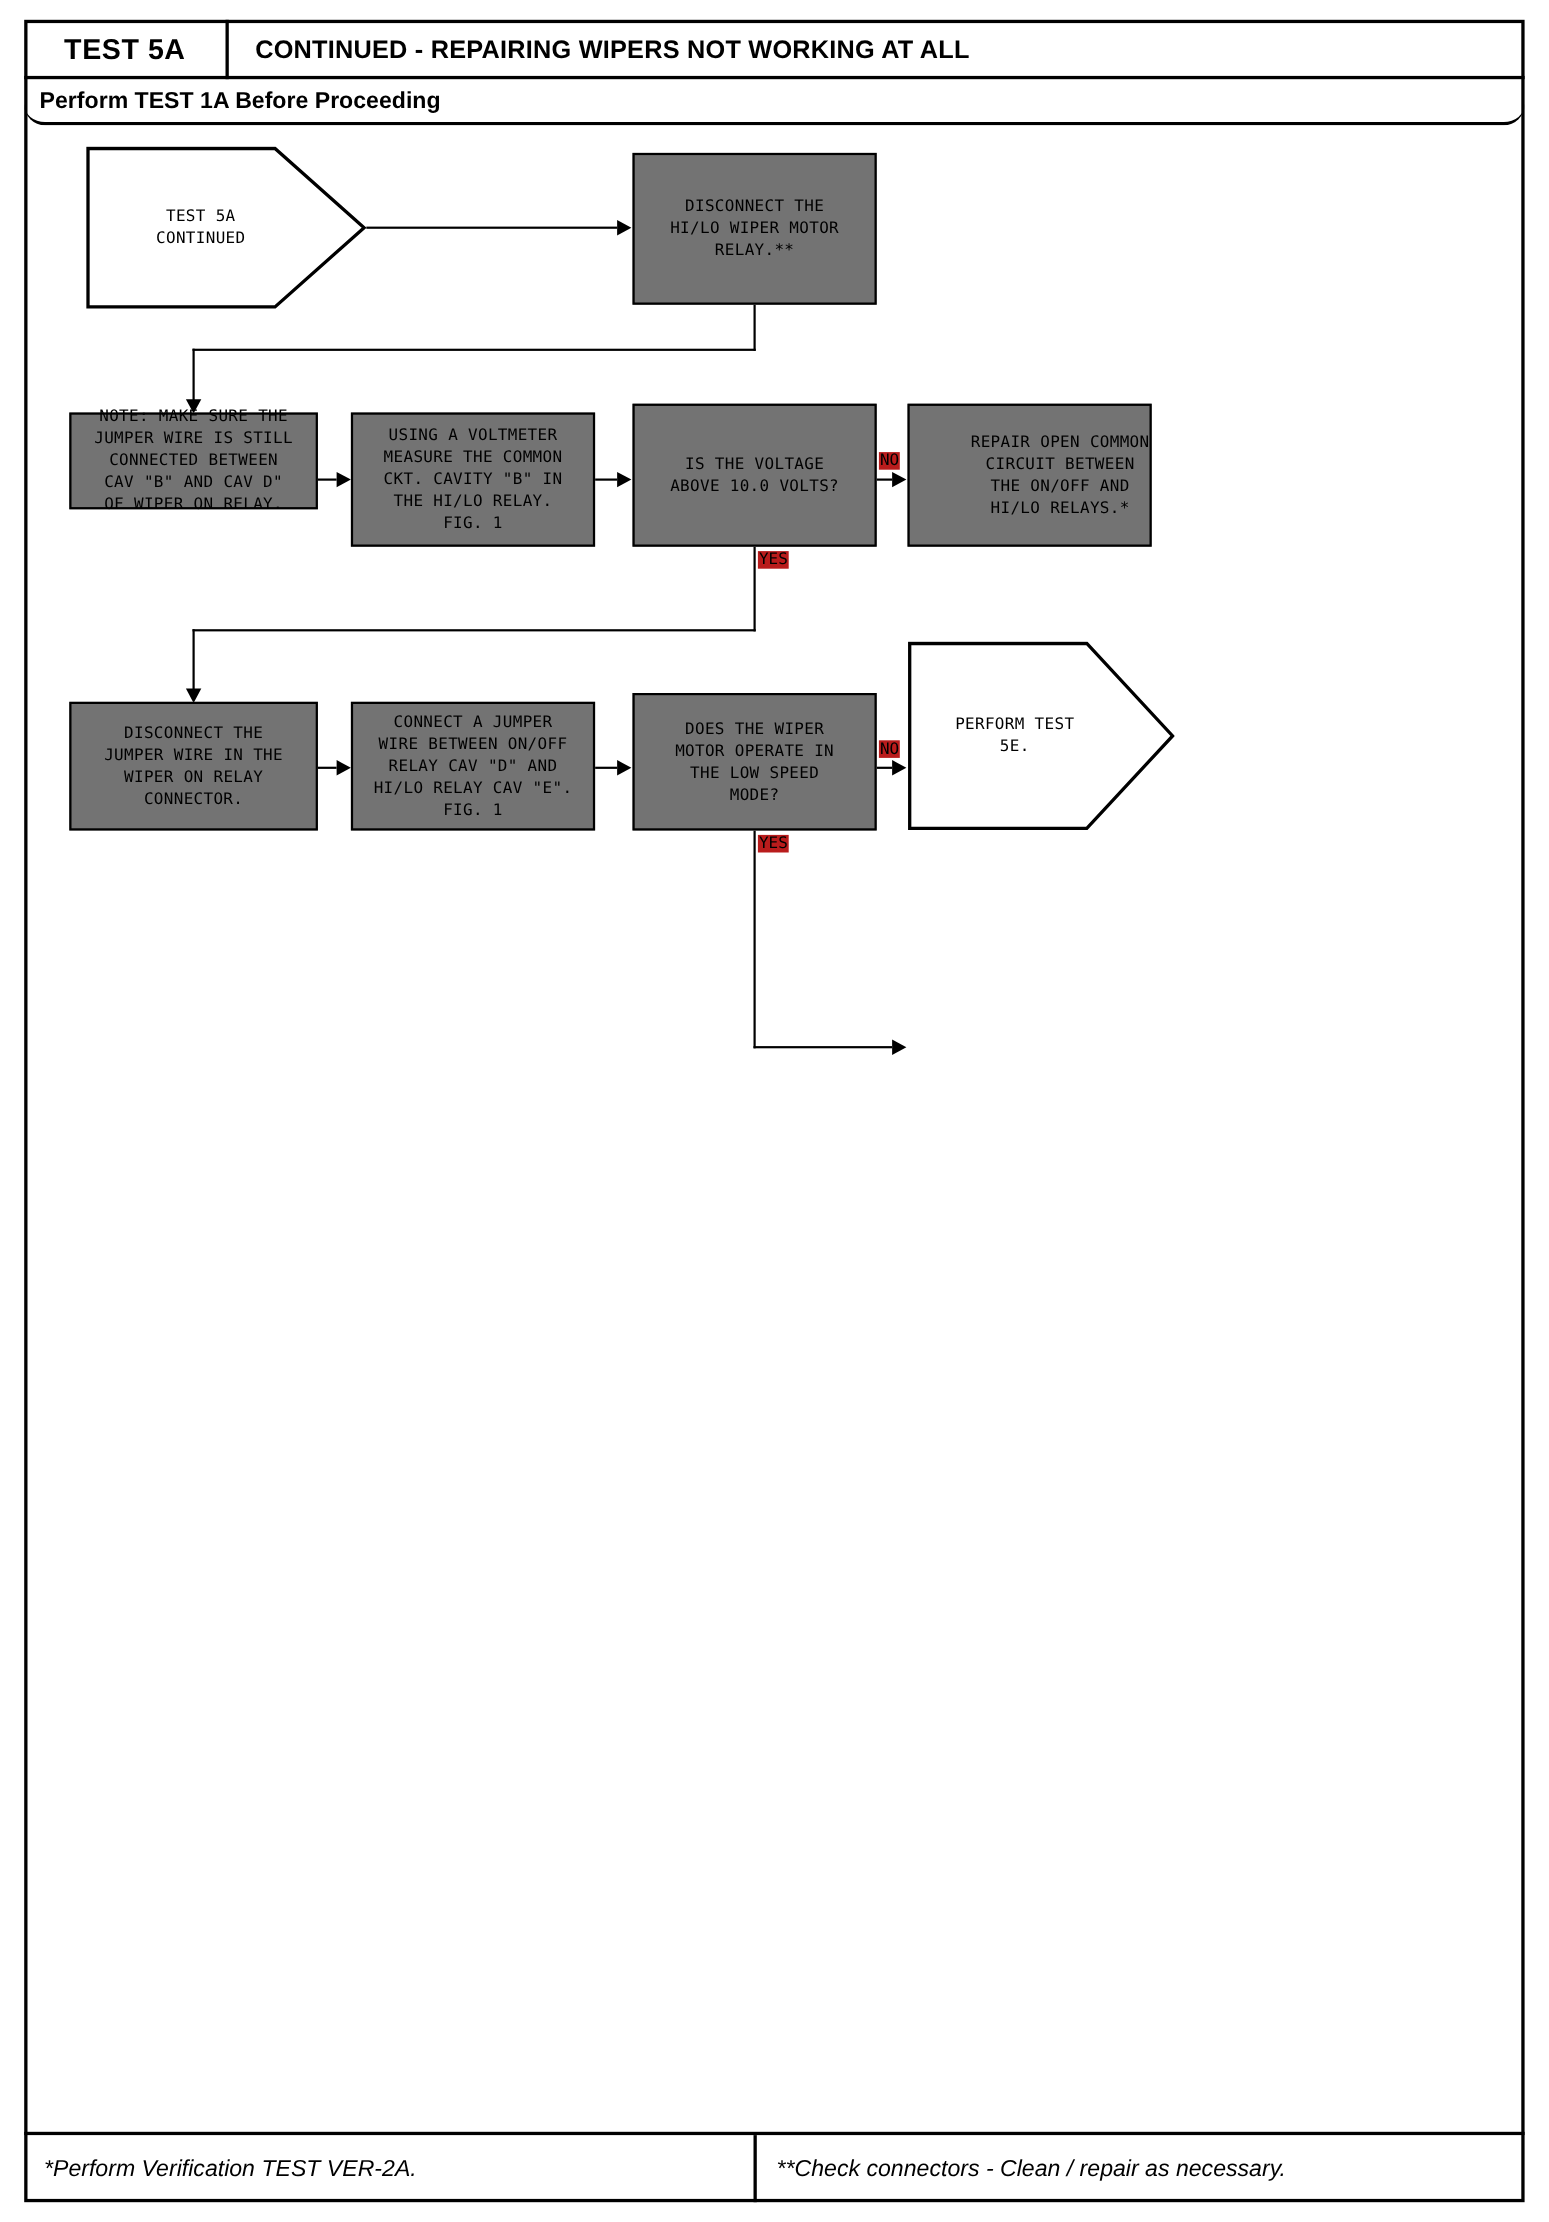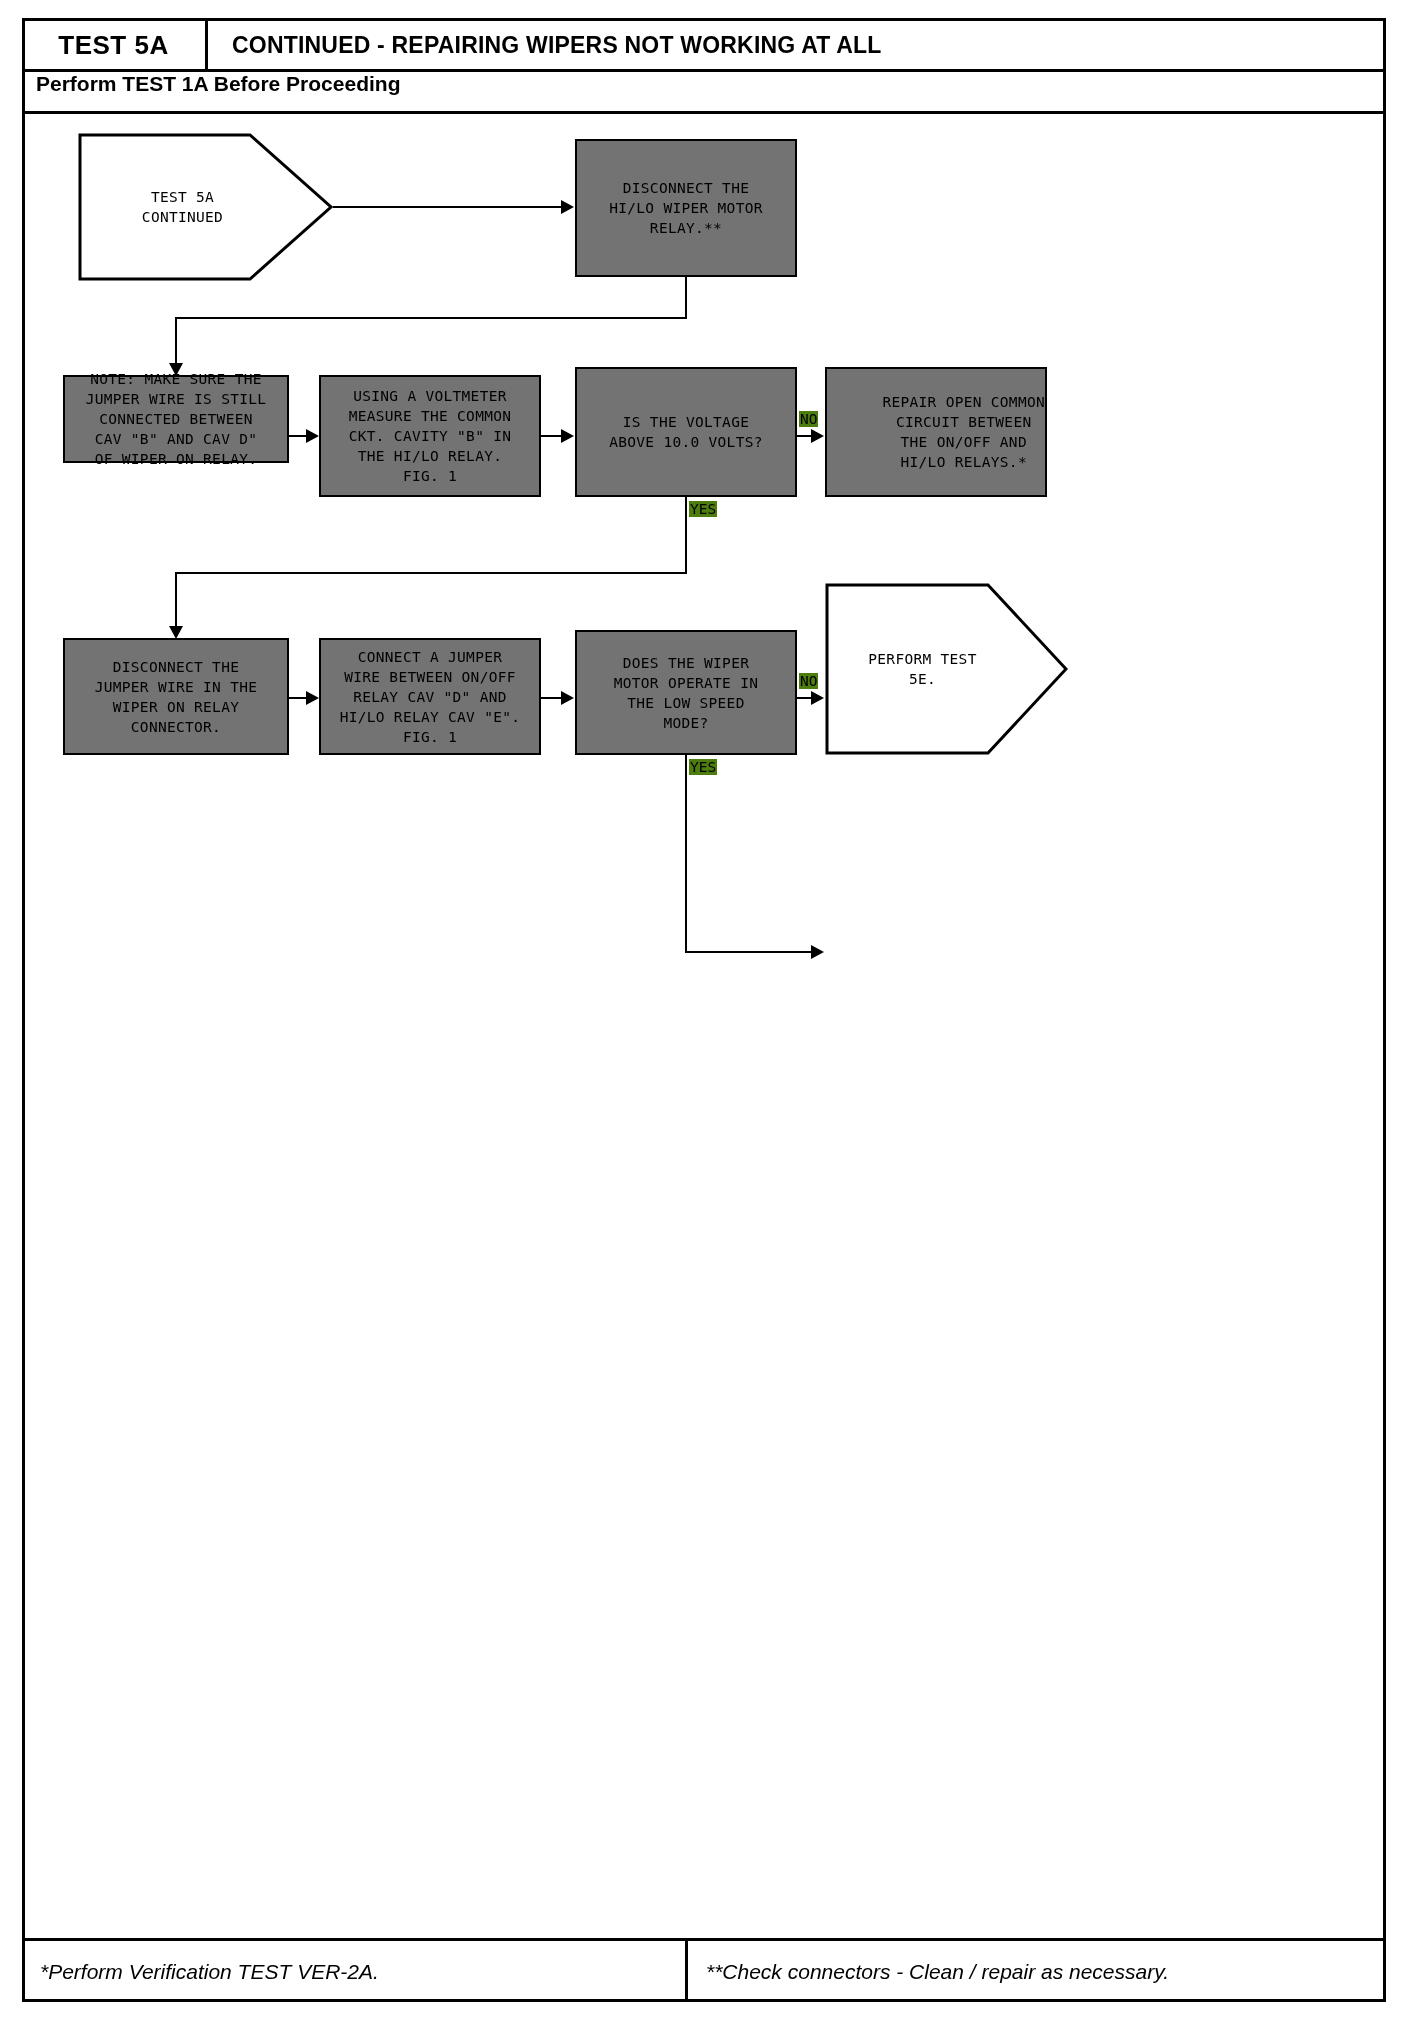--- a/index.html
+++ b/index.html
@@ -76,22 +76,23 @@
 
   .subheader-row {
     position: absolute;
     left: 22px;
     top: 72px;
     width: 1364px;
     height: 42px;
     box-sizing: border-box;
     border-bottom: 3px solid #000;
     display: flex;
-    align-items: flex-start;
+    align-items: center;
     padding-left: 14px;
+    border-radius: 19px;
   }
   .subheader-row span {
     font-size: 21px;
     font-weight: bold;
   }
 
   
   .footer-row {
     position: absolute;
     left: 22px;
@@ -200,21 +201,21 @@
     border-left: 7px solid transparent;
     border-right: 7px solid transparent;
     border-top: 13px solid #000;
   }
 
   .edge-label {
     position: absolute;
     font-family: "DejaVu Sans Mono", "Liberation Mono", monospace;
     font-size: 14.5px;
     z-index: 4;
-    background: #4d7c0f;
+    background: #b91c1c;
     padding: 0 1px;
   }
 </style>
 </head>
 <body>
 
 <div id="page">
 
   <div class="page-frame"></div>
 

